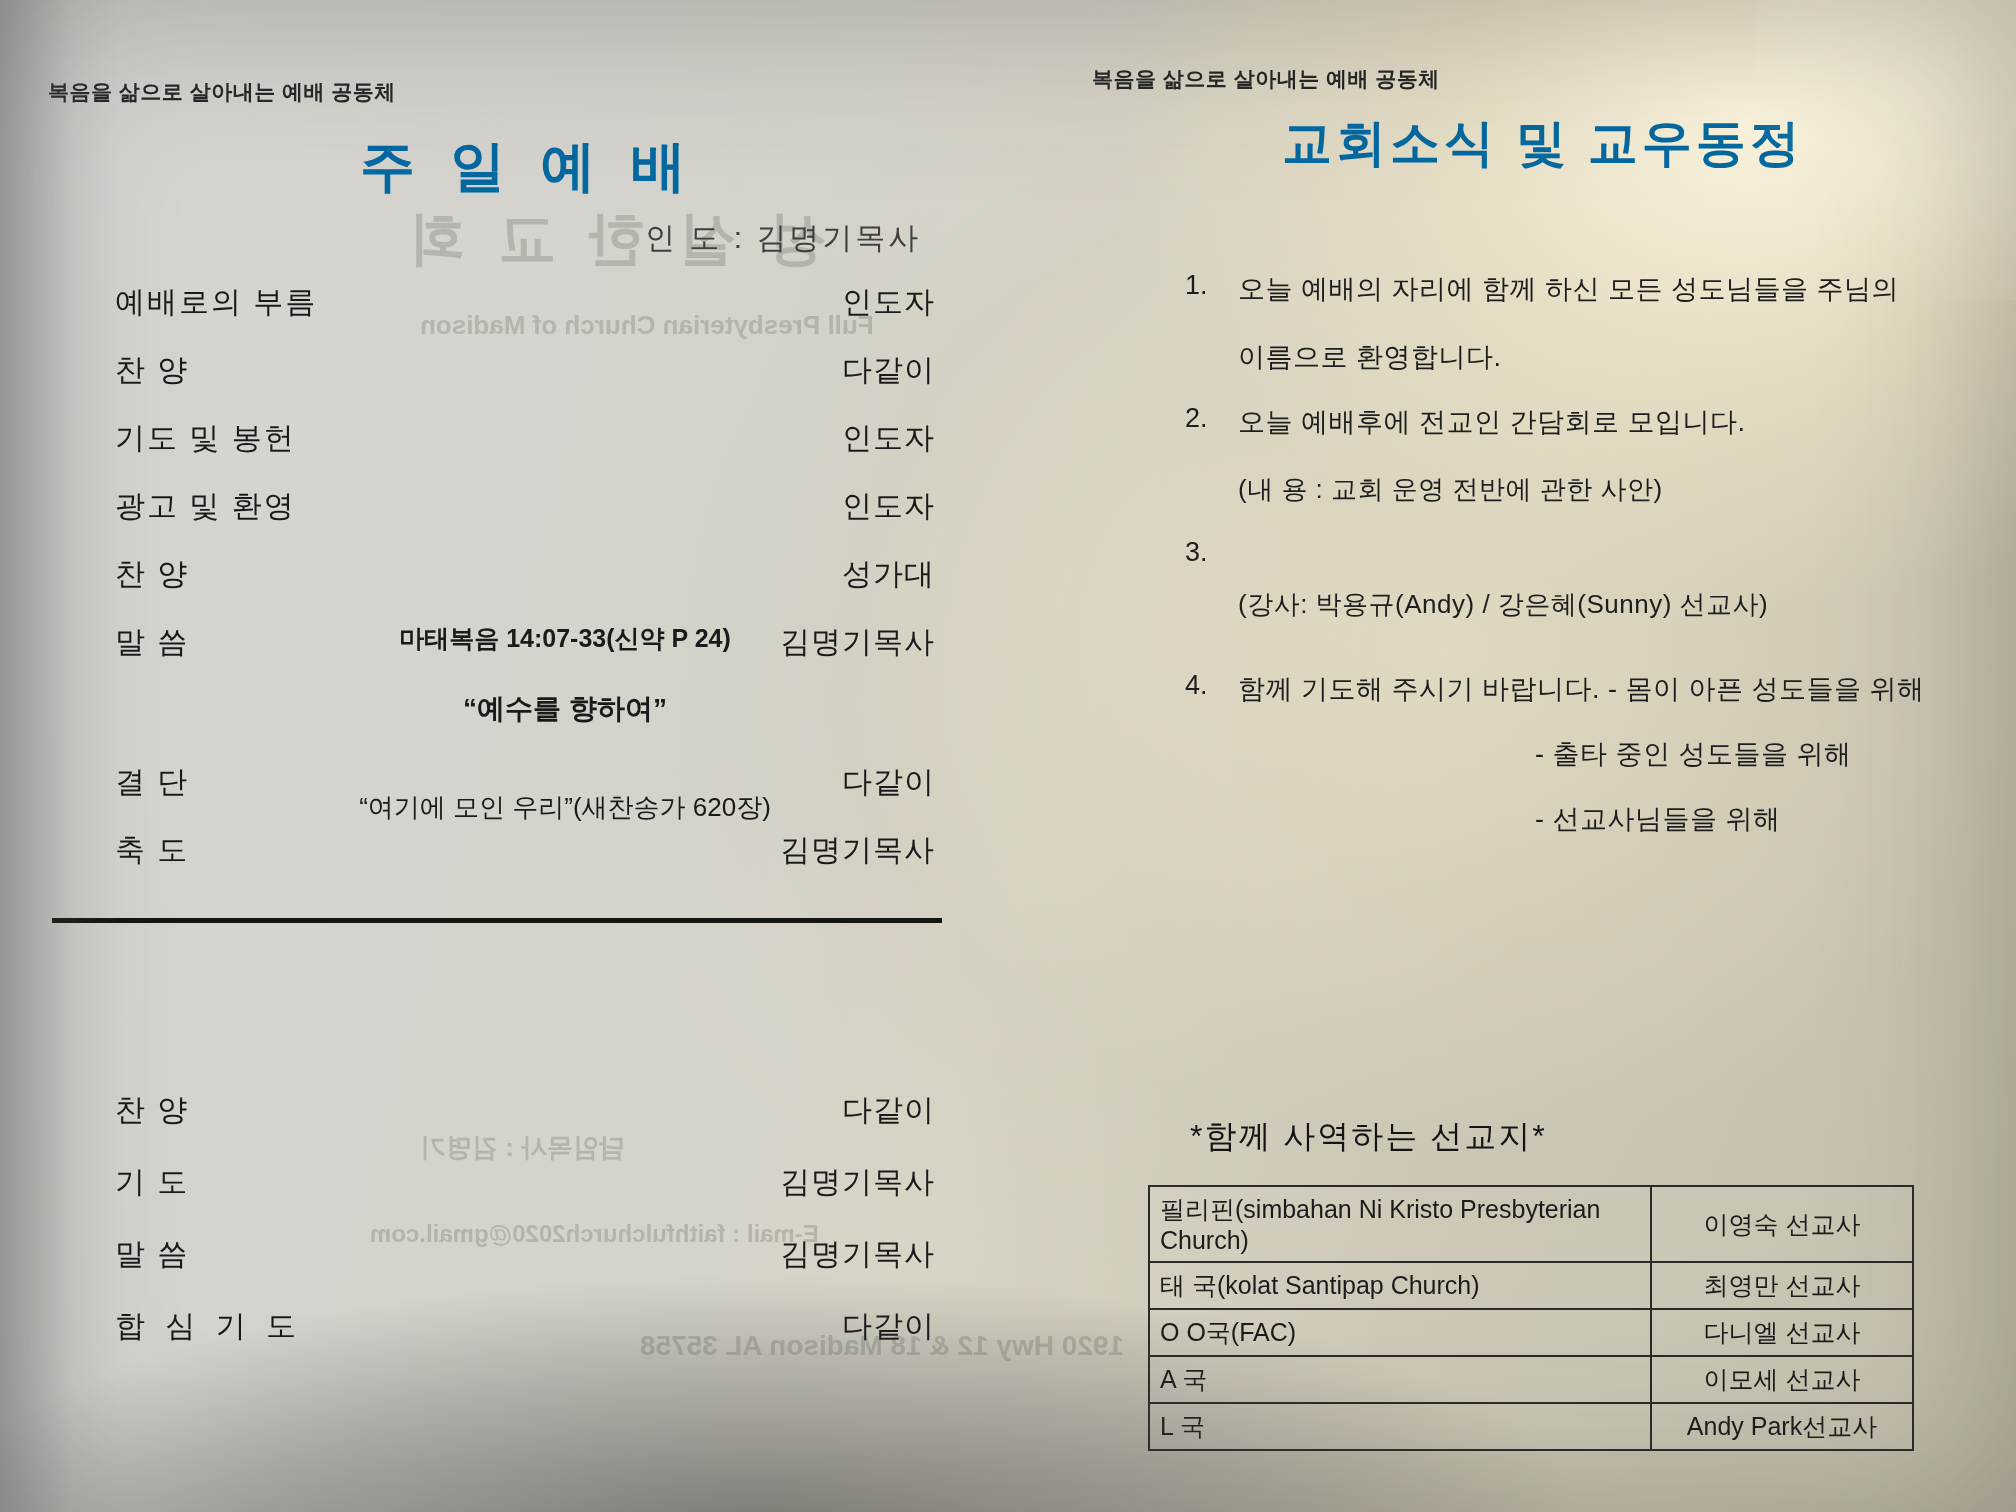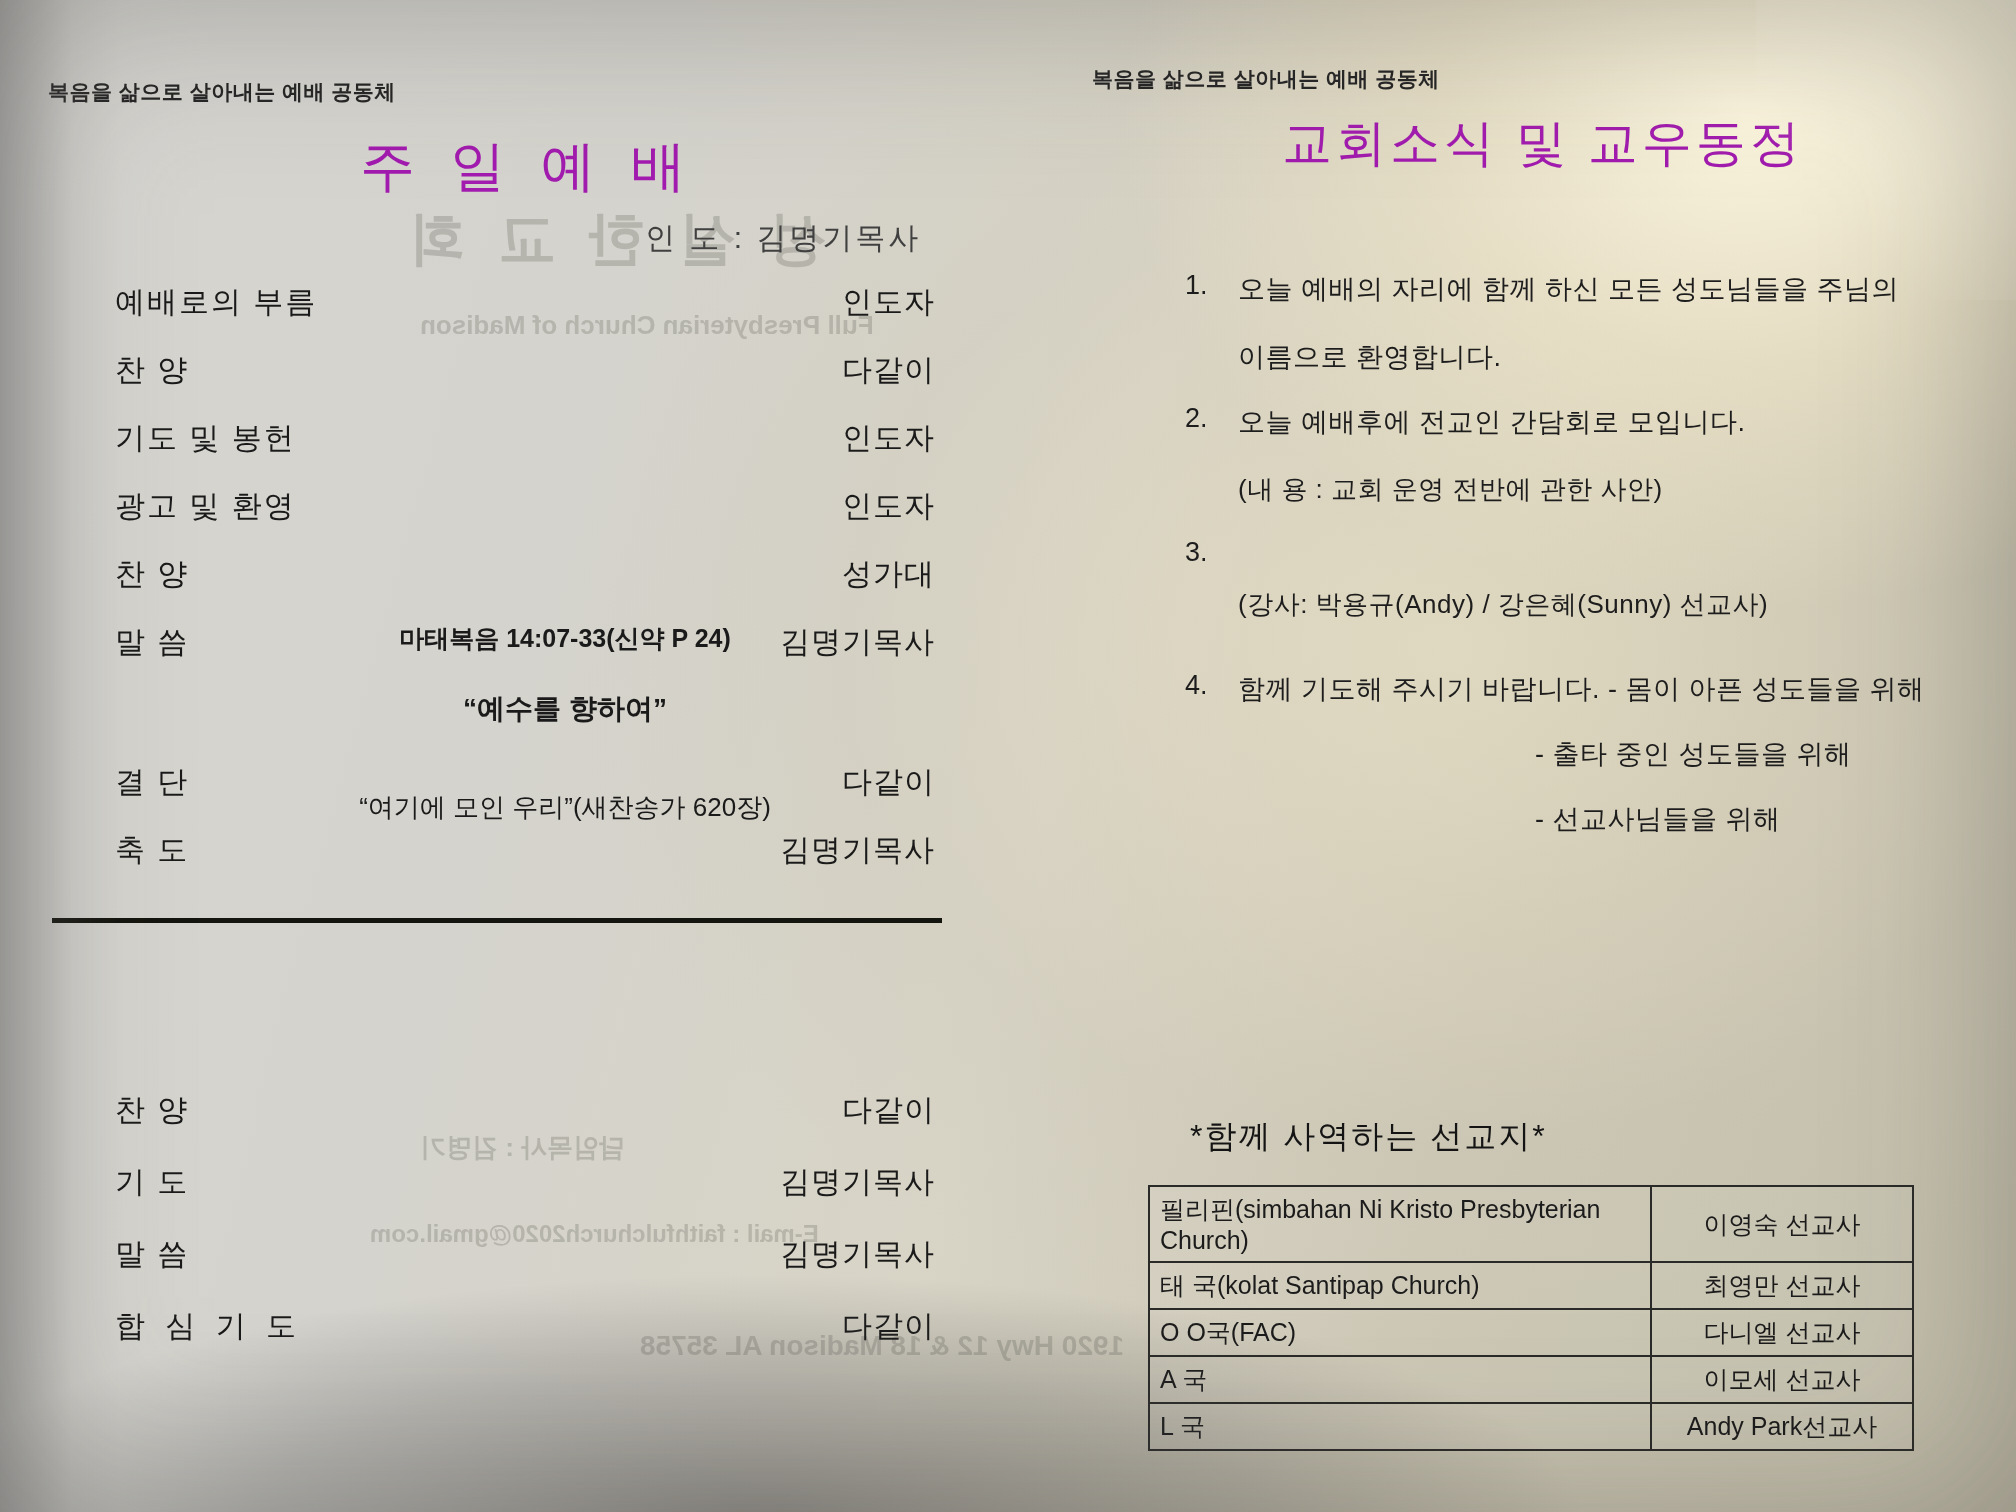--- a/index.html
+++ b/index.html
@@ -74,23 +74,23 @@
     position: absolute;
     font-size: 21px;
     font-weight: bold;
     letter-spacing: 0.5px;
     color: #262626;
   }
 
   .doc-title {
     position: absolute;
     font-size: 55px;
-    font-weight: normal;
+    font-weight: bold;
     letter-spacing: 10px;
-    color: #a21caf;
+    color: #0369a1;
   }
 
   .leader-line {
     position: absolute;
     font-size: 30px;
     letter-spacing: 3px;
     color: #404040;
   }
 
   

